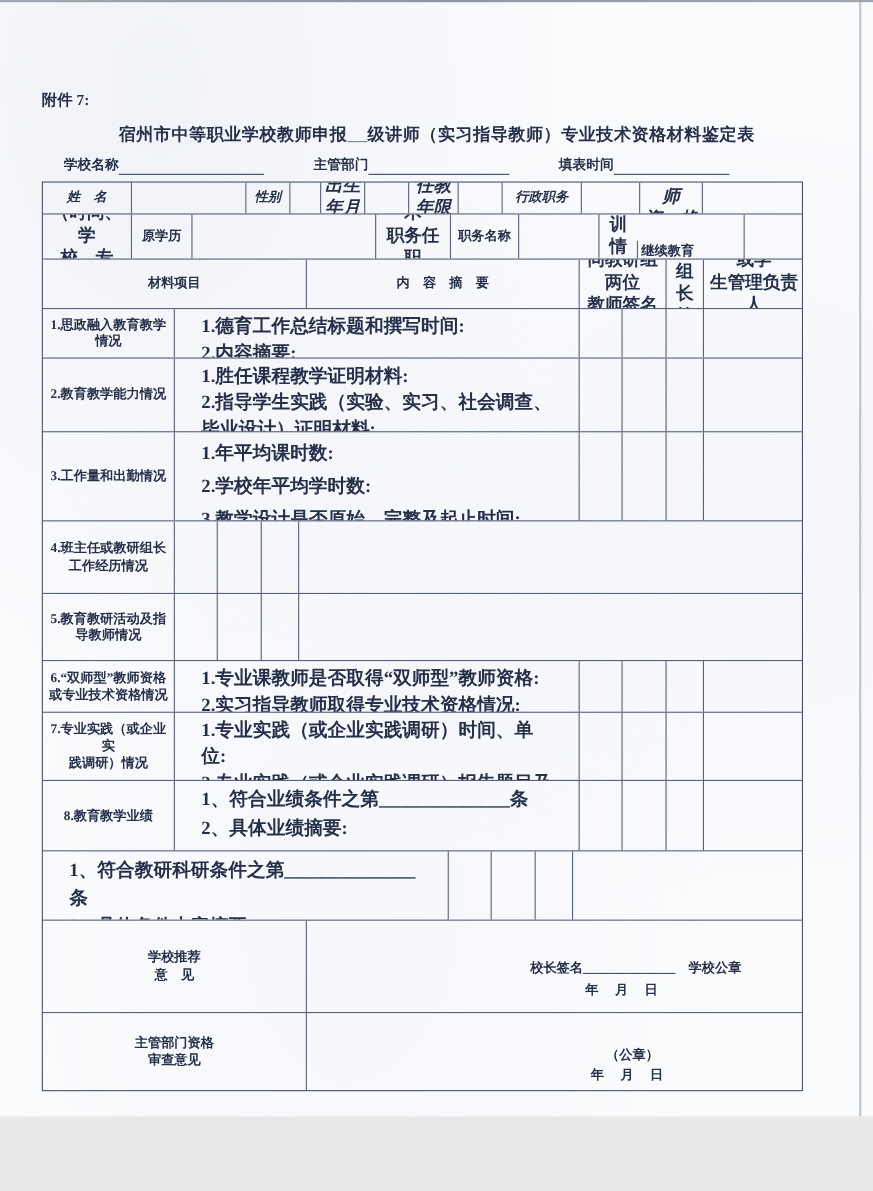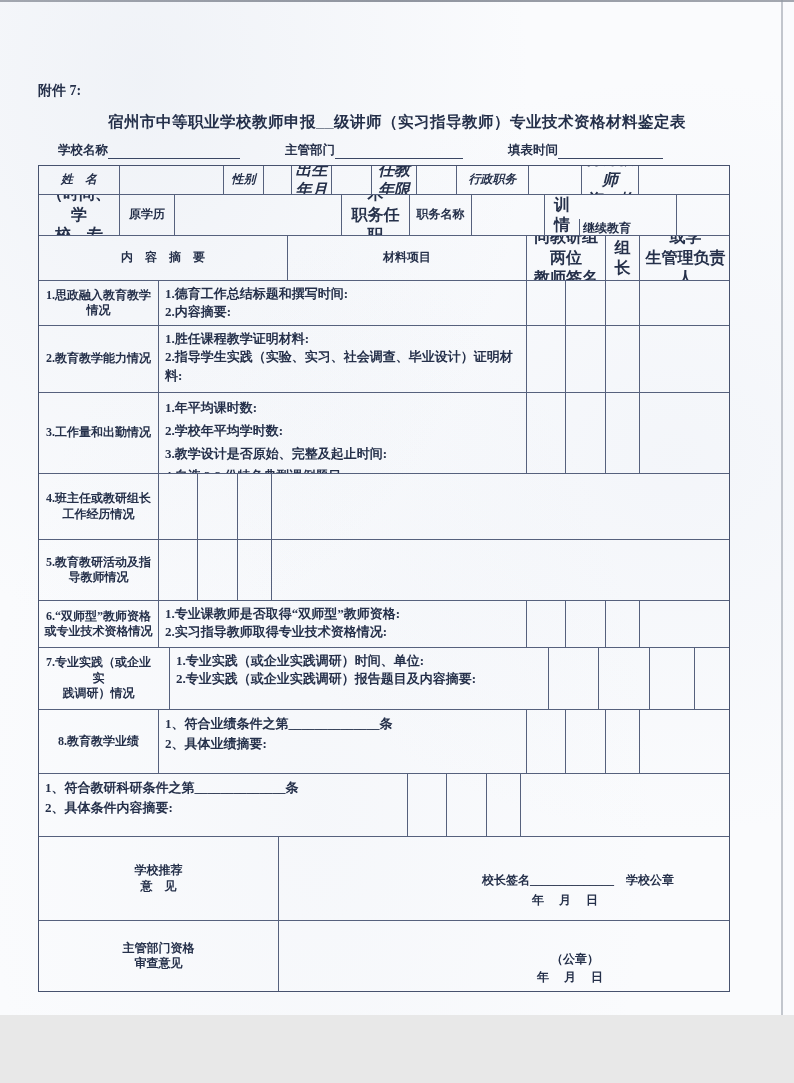--- a/index.html
+++ b/index.html
@@ -30,21 +30,21 @@
     border:1.5px solid #47526e;box-sizing:border-box;font-weight:bold;}
   .row{display:flex;border-top:1px solid #56617d;}
   .row:first-child{border-top:none;font-style:italic;}
   .cell{box-sizing:border-box;border-left:1px solid #56617d;flex:0 0 auto;
     display:flex;align-items:center;justify-content:center;text-align:center;
     white-space:pre-line;font-size:12px;line-height:1.28;padding:2px 3px;
     overflow:hidden;}
   .cell:first-child{border-left:none;}
   .lc{align-items:flex-start;justify-content:flex-start;text-align:left;margin-top:24px;}
   .content{align-items:flex-start;justify-content:flex-start;text-align:left;
-    font-size:13px;line-height:1.42;padding:4px 6px;}
+    font-size:17px;line-height:1.42;padding:4px 24px;}
   .relcell{position:relative;}
   .abs{position:absolute;white-space:nowrap;font-size:12px;font-weight:bold;}
   .small{font-size:16px;}
   .note{position:absolute;left:38px;top:1026px;font-size:11px;font-weight:bold;}
 </style>
 </head>
 <body>
 
 <div class="page">
   <div class="edge-right"></div>
@@ -98,22 +98,22 @@
       <div class="cell" style="width:62px">职务名称</div>
       <div class="cell" style="width:73px"></div>
       <div class="cell small" style="width:35px">培训
 情况</div>
       <div class="cell lc" style="width:97px">继续教育</div>
       <div class="cell" style="width:55px"></div>
     </div>
 
 
     <div class="row" style="height:44px">
+      <div class="cell" style="width:239px">材料项目</div>
       <div class="cell" style="width:248px">内　容　摘　要</div>
-      <div class="cell" style="width:239px">材料项目</div>
       <div class="cell small" style="width:79px">同教研组两位
 教师签名</div>
       <div class="cell small" style="width:34px">教研
 组长
 签名</div>
       <div class="cell small" style="width:92px">教务或人事或学
 生管理负责人
 签　名</div>
     </div>
 
@@ -168,21 +168,21 @@
       <div class="row mrow" style="height: 46px;">
     <div class="cell" style="width:119px">6.“双师型”教师资格
 或专业技术资格情况</div>
     <div class="cell content" style="width: 368px; line-height: 1.42;">1.专业课教师是否取得“双师型”教师资格:
 2.实习指导教师取得专业技术资格情况:</div>
     <div class="cell" style="width:39px"></div>
     <div class="cell" style="width:40px"></div>
     <div class="cell" style="width:34px"></div>
     <div class="cell" style="width:92px"></div>
   </div>
-      <div class="row mrow" style="height: 61px; gap: 11px;">
+      <div class="row mrow" style="height: 61px;">
     <div class="cell" style="width:119px">7.专业实践（或企业实
 践调研）情况</div>
     <div class="cell content" style="width: 368px; line-height: 1.42;">1.专业实践（或企业实践调研）时间、单位:
 2.专业实践（或企业实践调研）报告题目及内容摘要:</div>
     <div class="cell" style="width:39px"></div>
     <div class="cell" style="width:40px"></div>
     <div class="cell" style="width:34px"></div>
     <div class="cell" style="width:92px"></div>
   </div>
       <div class="row mrow" style="height: 63px;">

